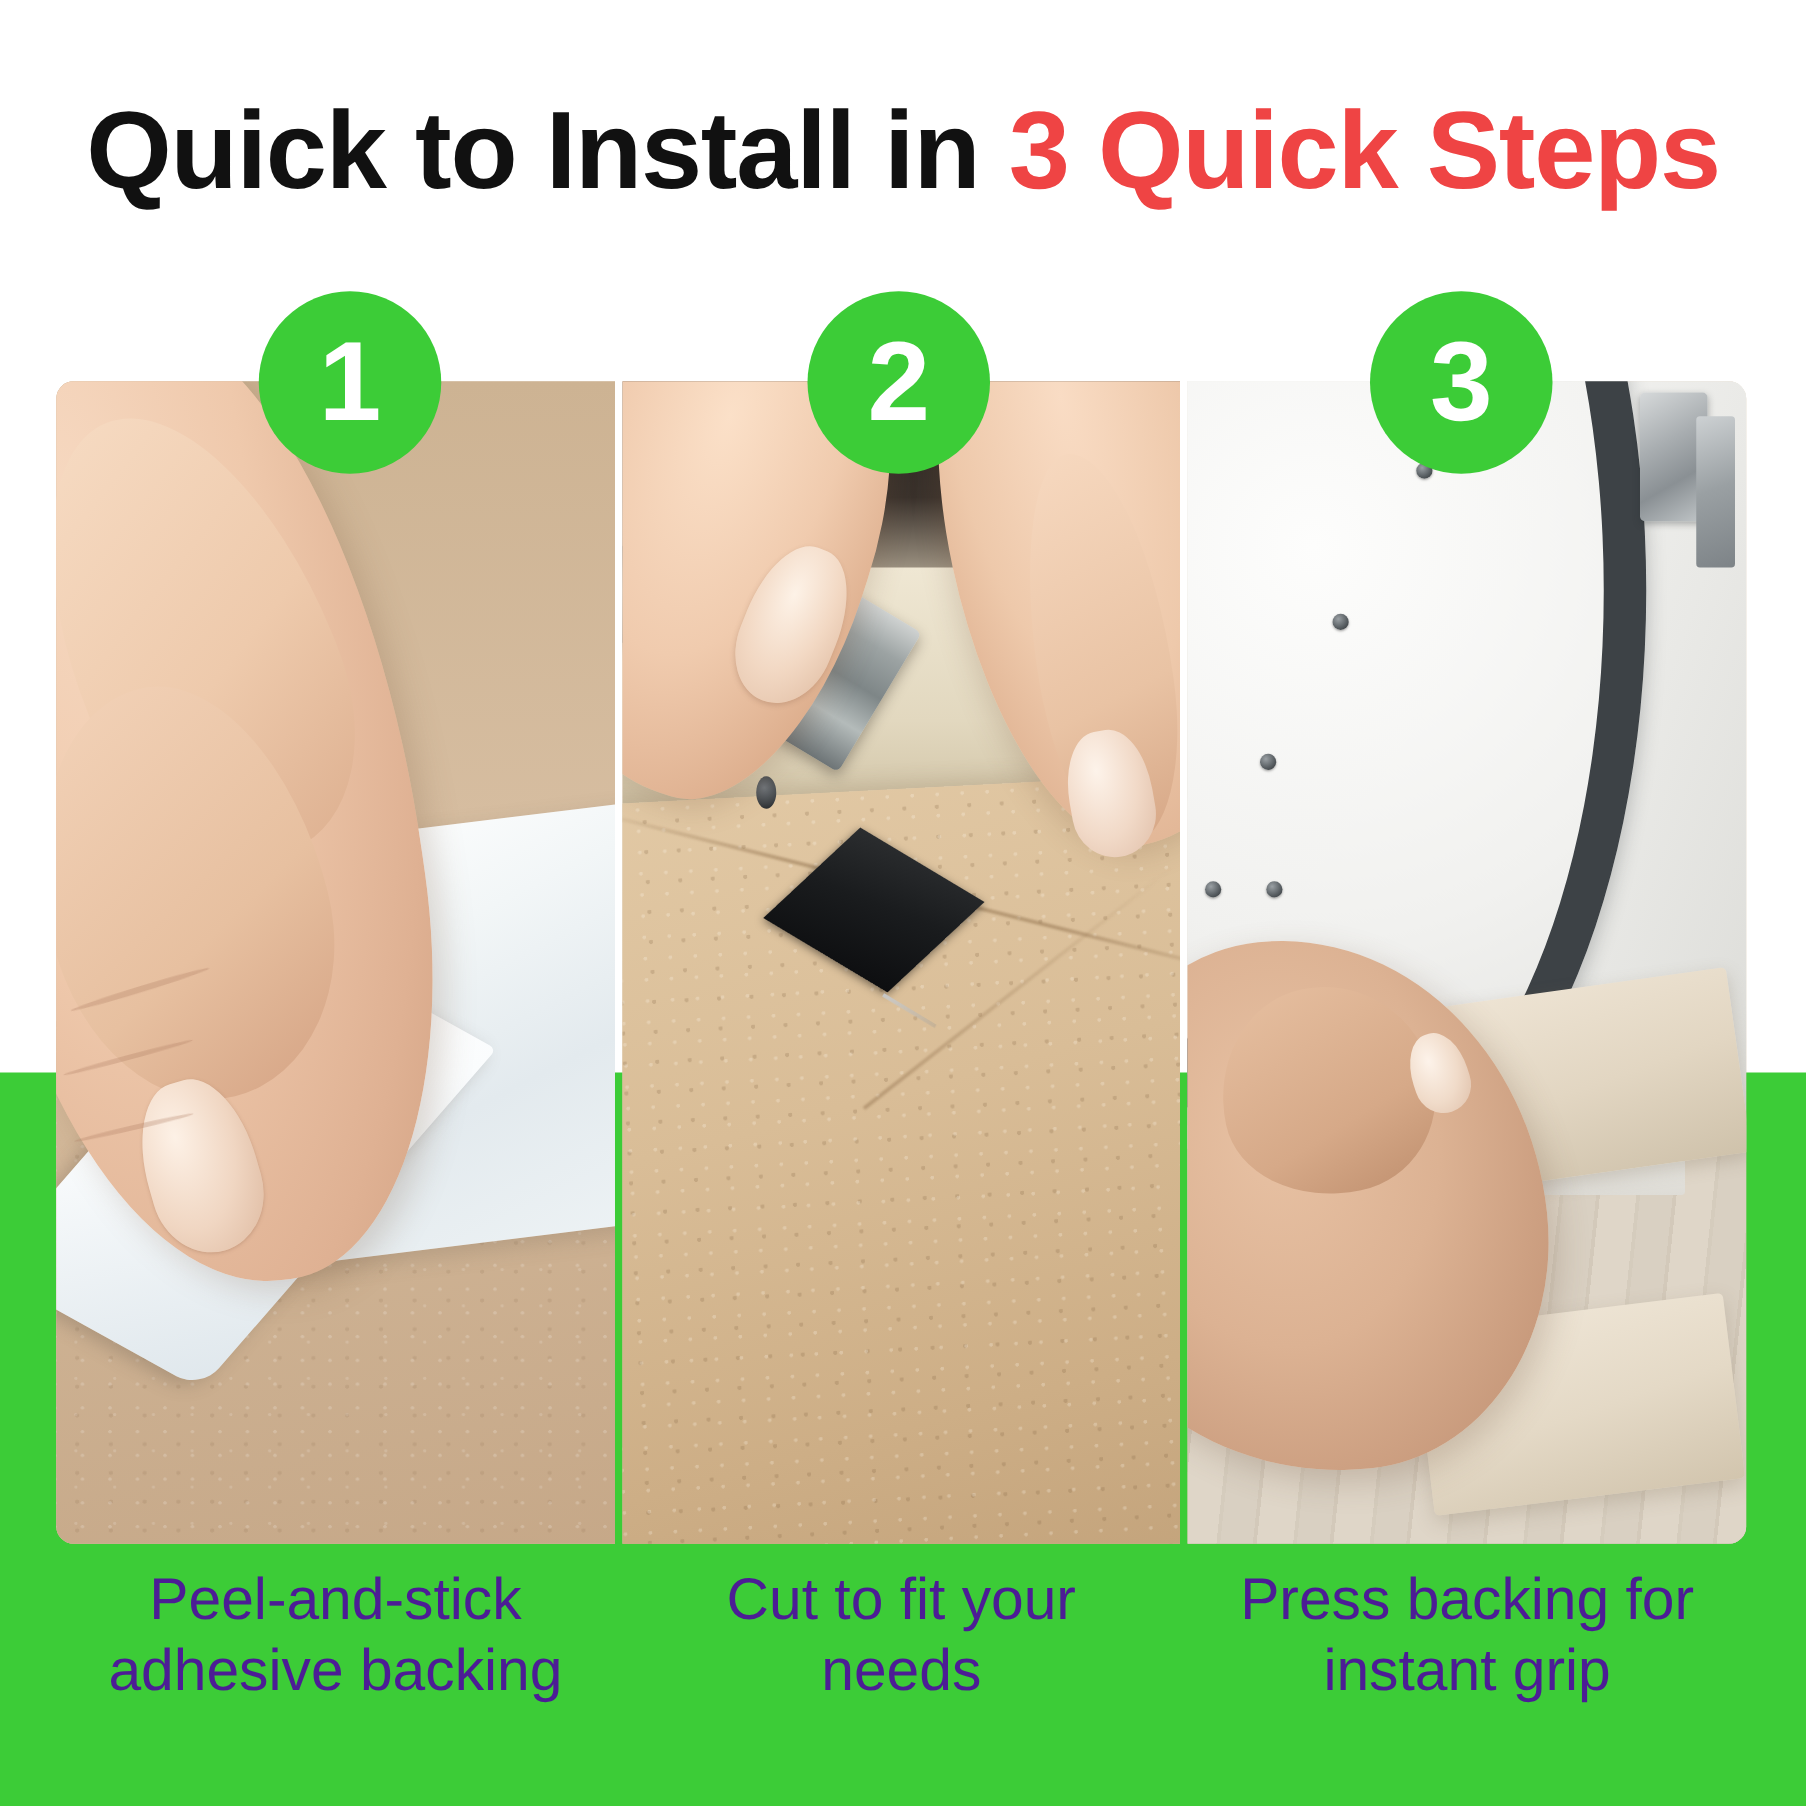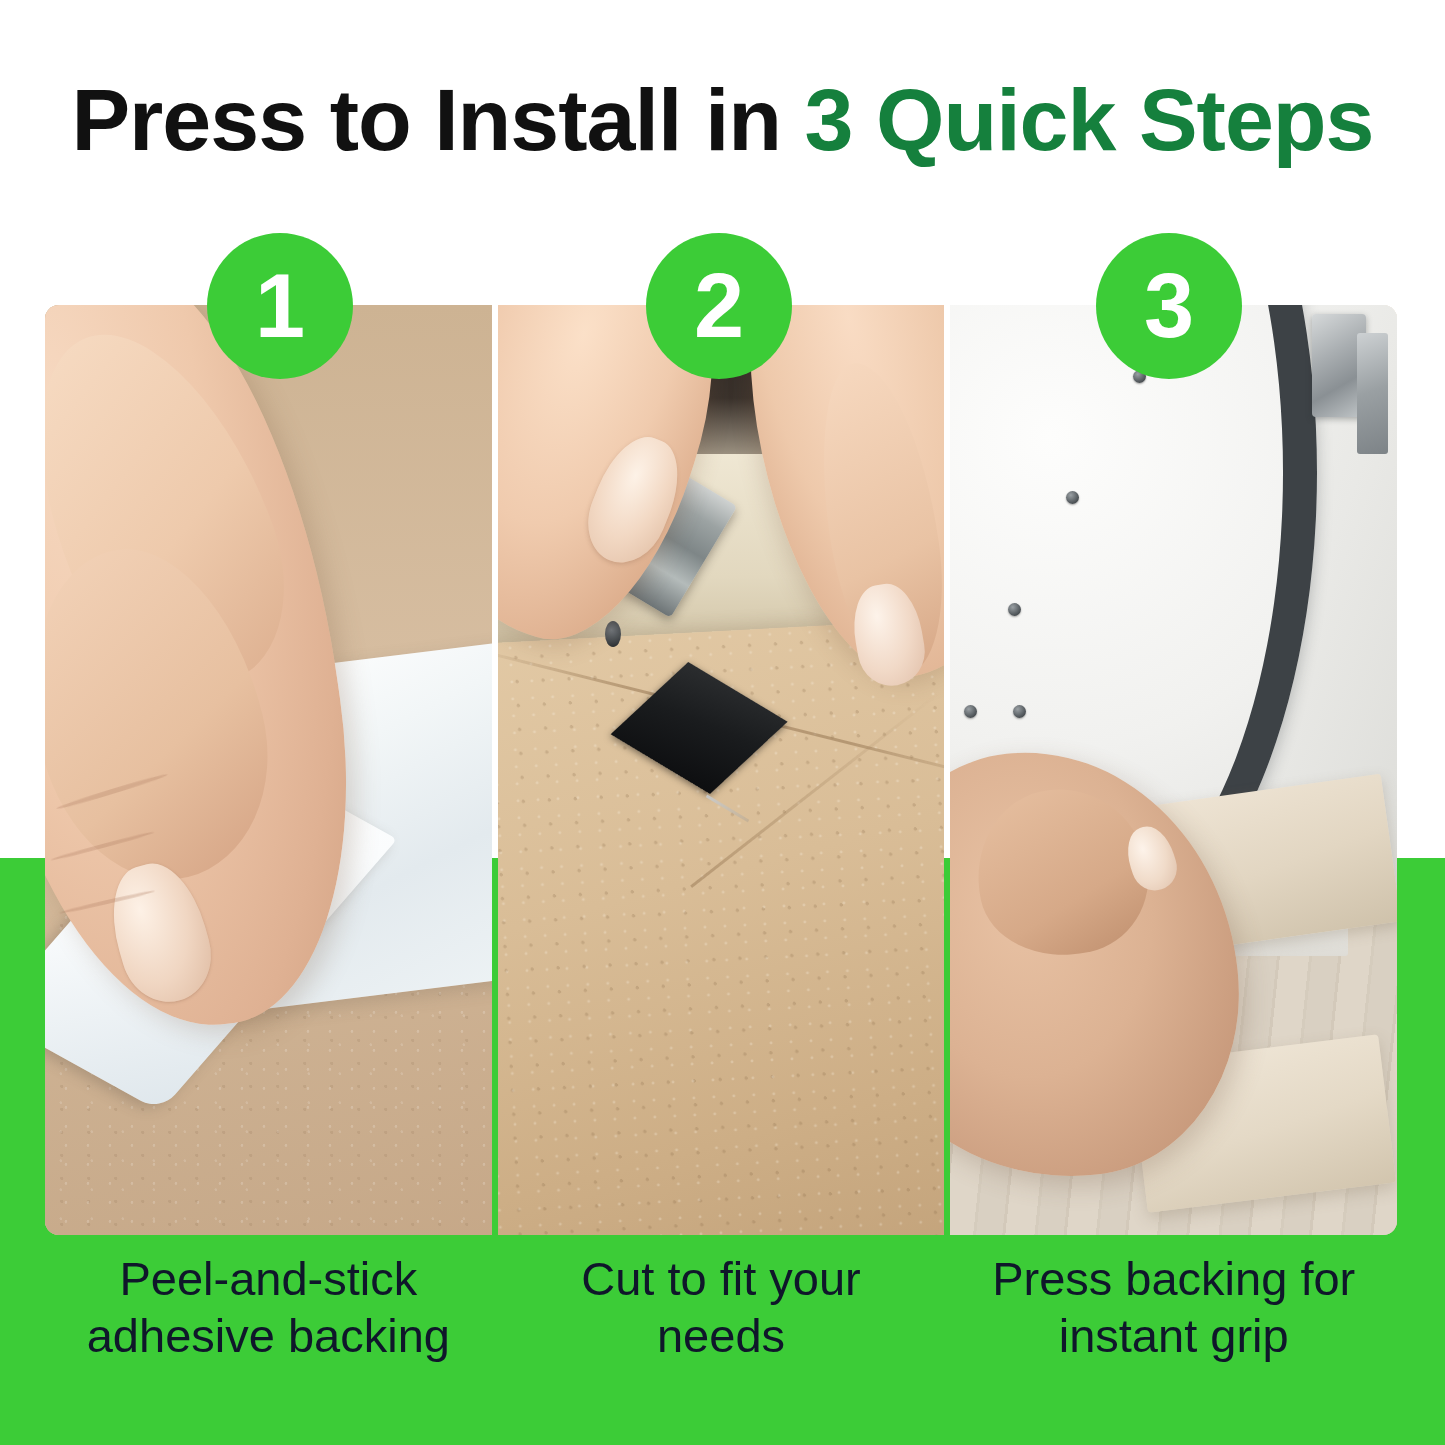--- a/index.html
+++ b/index.html
@@ -31,21 +31,21 @@
     text-align: center;
     font-size: 88px;
     line-height: 1.05;
     font-weight: bold;
     letter-spacing: -1px;
     color: #111111;
     white-space: nowrap;
     font-stretch: condensed;
   }
   .headline .accent {
-    color: #15803d;
+    color: #ef4444;
   }
 
   
   .green-band {
     position: absolute;
     left: 0;
     top: 858px;
     width: 1445px;
     height: 587px;
     background: #3ccc37;
@@ -407,35 +407,35 @@
     left: 45px;
     top: 1250px;
     width: 1352px;
     display: flex;
     gap: 6px;
     z-index: 5;
   }
   .caption {
     flex: 1 1 0;
     text-align: center;
-    color: #0f172a;
+    color: #4c1d95;
     font-size: 47px;
     line-height: 1.22;
     font-weight: normal;
     padding: 0 18px;
     box-sizing: border-box;
   }
 </style>
 </head>
 <body>
 
 <div id="infographic">
 
   <div class="headline">
-    <span>Press to Install in </span><span class="accent">3 Quick Steps</span>
+    <span>Quick to Install in </span><span class="accent">3 Quick Steps</span>
   </div>
 
   <div class="green-band"></div>
 
   <div class="photo-row">
 
     <div class="photo">
       <div class="scene">
         <div class="p1-bg"></div>
         <div class="p1-pad"></div>

